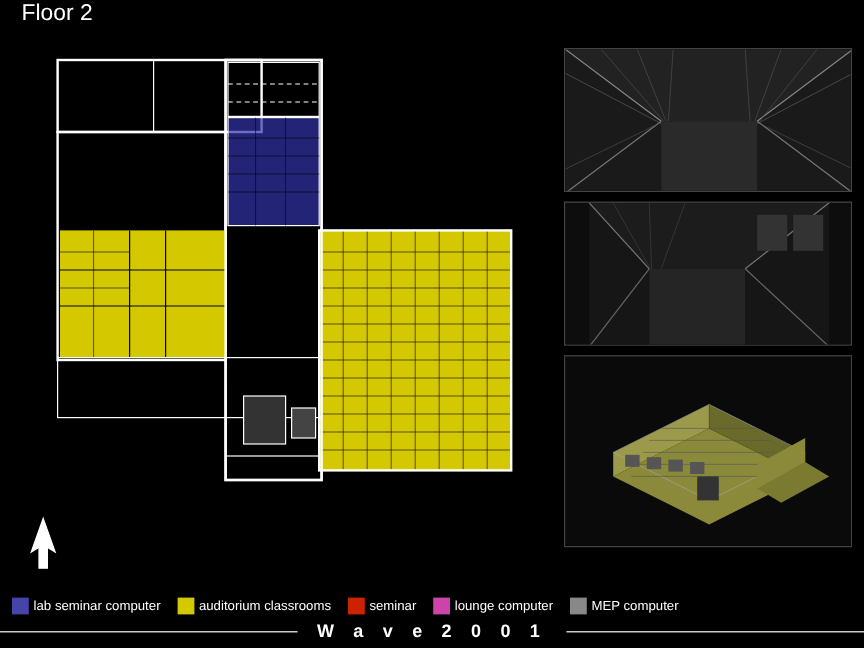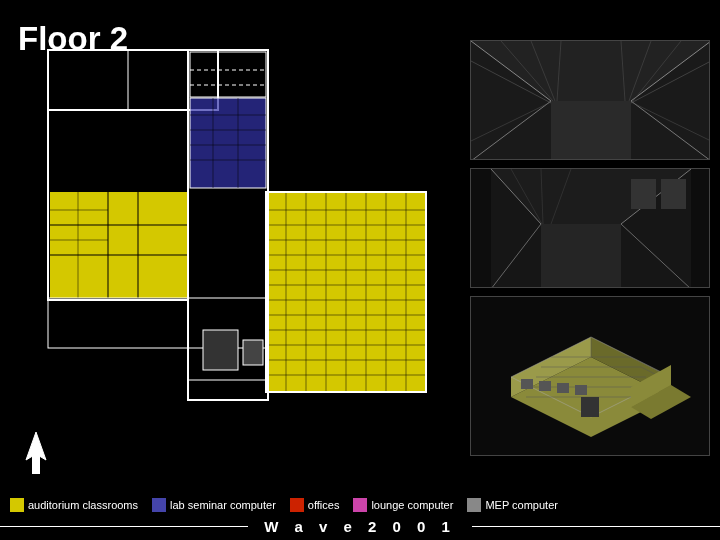--- a/index.html
+++ b/index.html
@@ -8,24 +8,24 @@
       height: 540px;
       background: #000;
       color: #fff;
       font-family: Arial, sans-serif;
       overflow: hidden;
       position: relative;
     }
 
     #page-title {
       position: absolute;
-      top: 20px;
+      top: 1px;
       left: 18px;
-      font-size: 33px;
-      font-weight: bold;
+      font-size: 19px;
+      font-weight: normal;
       color: #fff;
     }
 
     
     #floor-plan {
       position: absolute;
       top: 40px;
       left: 18px;
       width: 430px;
       height: 400px;
@@ -292,30 +292,30 @@
       <polygon points="160,110 200,88 220,100 180,122" fill="#7a7a30"></polygon>
       <polygon points="160,110 160,90 200,68 200,88" fill="#8a8a3a"></polygon>
 
       <rect x="110" y="100" width="18" height="20" fill="#333"></rect>
     </svg>
   </div>
 </div>
 
 <div id="legend">
   <div class="legend-item">
+    <span class="legend-swatch" style="background:#4444aa;"></span>
+    <span>lab seminar computer</span>
+  </div>
+  <div class="legend-item">
     <span class="legend-swatch" style="background:#d4c800;"></span>
     <span>auditorium classrooms</span>
   </div>
   <div class="legend-item">
-    <span class="legend-swatch" style="background:#4444aa;"></span>
-    <span>lab seminar computer</span>
-  </div>
-  <div class="legend-item">
     <span class="legend-swatch" style="background:#cc2200;"></span>
-    <span>offices</span>
+    <span>seminar</span>
   </div>
   <div class="legend-item">
     <span class="legend-swatch" style="background:#cc44aa;"></span>
     <span>lounge computer</span>
   </div>
   <div class="legend-item">
     <span class="legend-swatch" style="background:#888888;"></span>
     <span>MEP computer</span>
   </div>
 </div>

